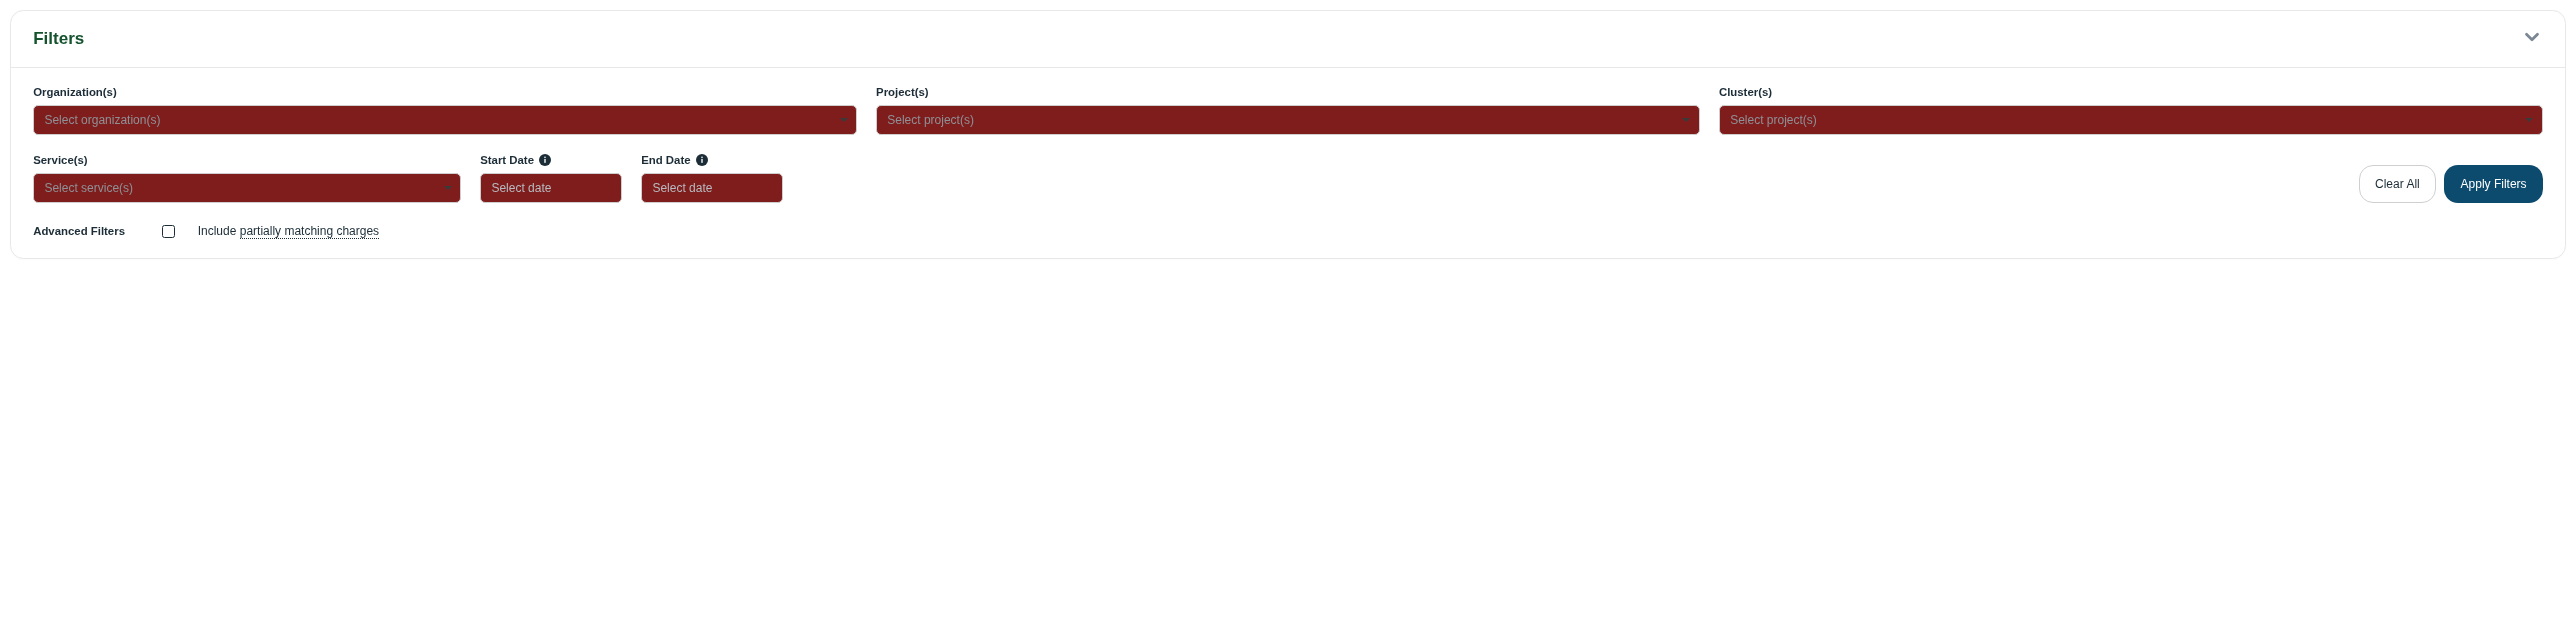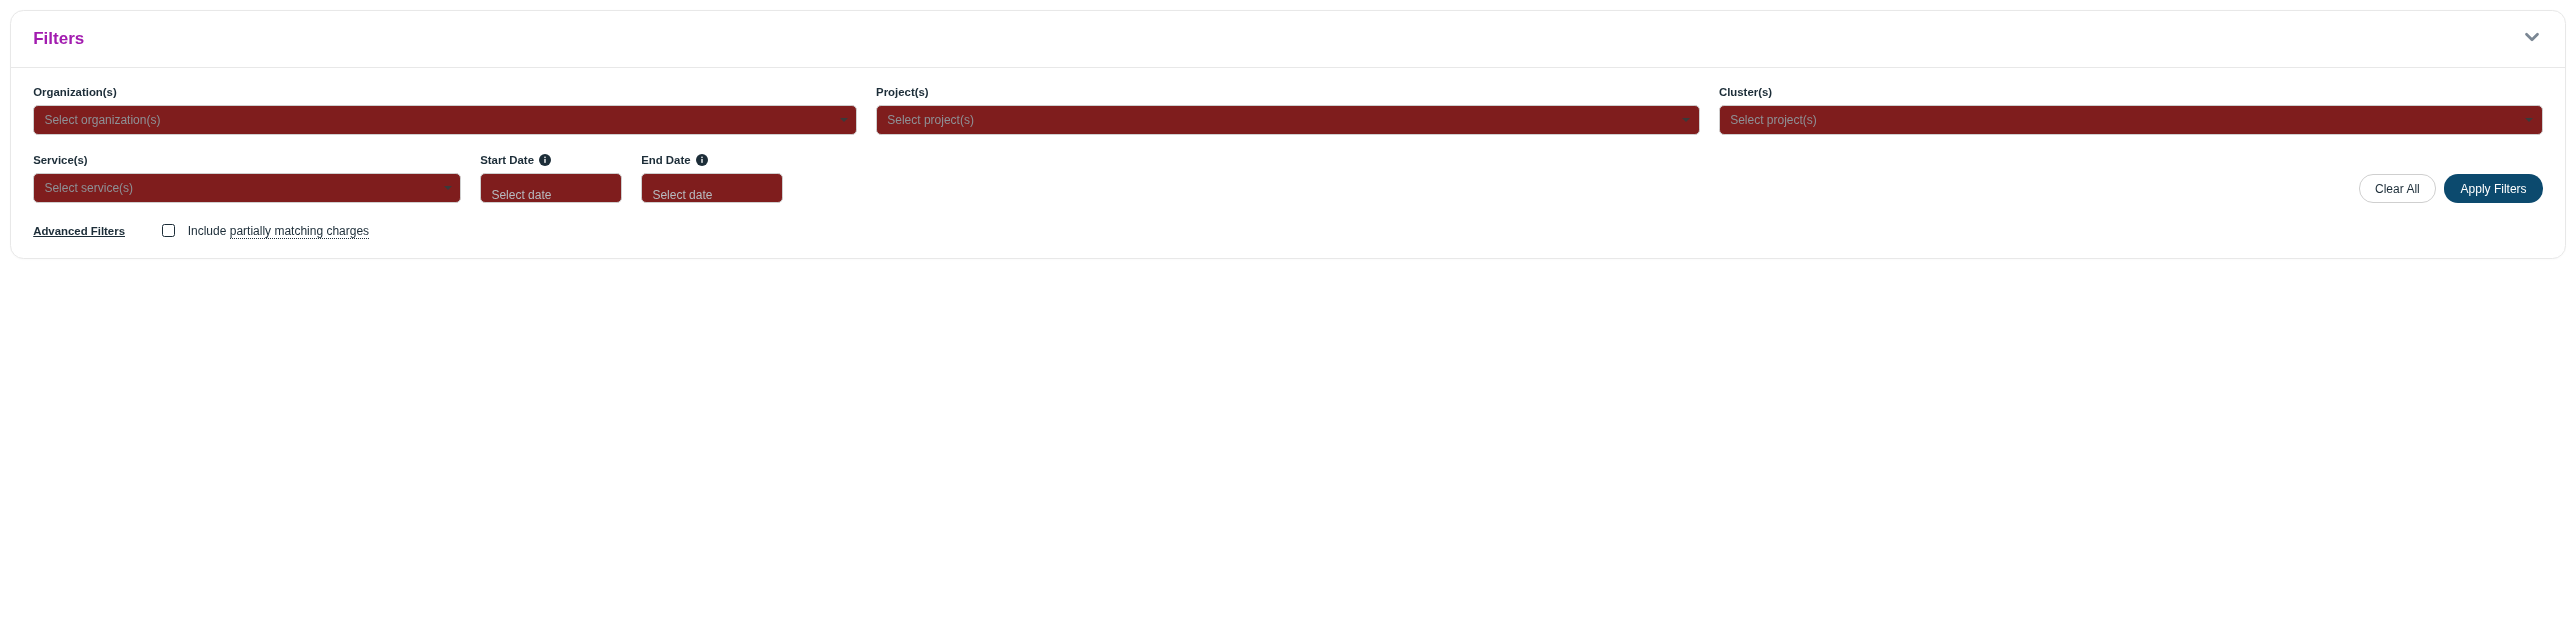--- a/index.html
+++ b/index.html
@@ -19,21 +19,21 @@
     .panel-header {
       display: flex;
       align-items: center;
       justify-content: space-between;
       padding: 15.2px 22px 15.2px 22px;
       border-bottom: 0.8px solid #e8e8e8;
     }
     .panel-title {
       font-size: 17px;
       font-weight: 700;
-      color: #a21caf;
+      color: #14532d;
     }
     .chevron {
       color: #7b8794;
       display: flex;
       align-items: center;
       justify-content: center;
       cursor: pointer;
     }
     .chevron svg { width: 22px; height: 22px; }
     .panel-body {
@@ -78,34 +78,34 @@
     .select .caret {
       position: absolute;
       right: 8.5px;
       top: 50%;
       transform: translateY(-50%);
       width: 0; height: 0;
       border-left: 4.2px solid transparent;
       border-right: 4.2px solid transparent;
       border-top: 4.2px solid #3a3a3a;
     }
-    .date-input { color: #b7bbc0; align-items: flex-end; }
+    .date-input { color: #b7bbc0; }
     
     .col-third { flex: 1 1 0; }
     .col-wide { width: 428px; }
     .col-date { width: 142px; }
     .spacer { flex: 1 1 auto; }
     .actions {
       display: flex;
       gap: 8.5px;
       align-items: center;
       margin-left: auto;
     }
     .btn {
-      height: 29px;
+      height: 38px;
       padding: 0 15.2px;
       border-radius: 14px;
       font-size: 12px;
       font-weight: 500;
       display: inline-flex;
       align-items: center;
       justify-content: center;
       cursor: pointer;
       border: 0.8px solid transparent;
     }
@@ -121,26 +121,25 @@
     .adv-row {
       display: flex;
       align-items: center;
       gap: 17px;
       margin-top: 20.3px;
     }
     .adv-title {
       font-size: 11.4px;
       font-weight: 700;
       color: #1c2d38;
-      text-decoration: underline;
     }
     .checkbox-wrap {
       display: flex;
-      align-items: center;
-      gap: 13px;
+      align-items: flex-end;
+      gap: 23px;
       cursor: pointer;
       padding-left: 20px;
     }
     .checkbox {
       width: 12.7px; height: 12.7px;
       border: 1.3px solid #1c2d38;
       border-radius: 2.5px;
       background: #fff;
     }
     .check-label {

